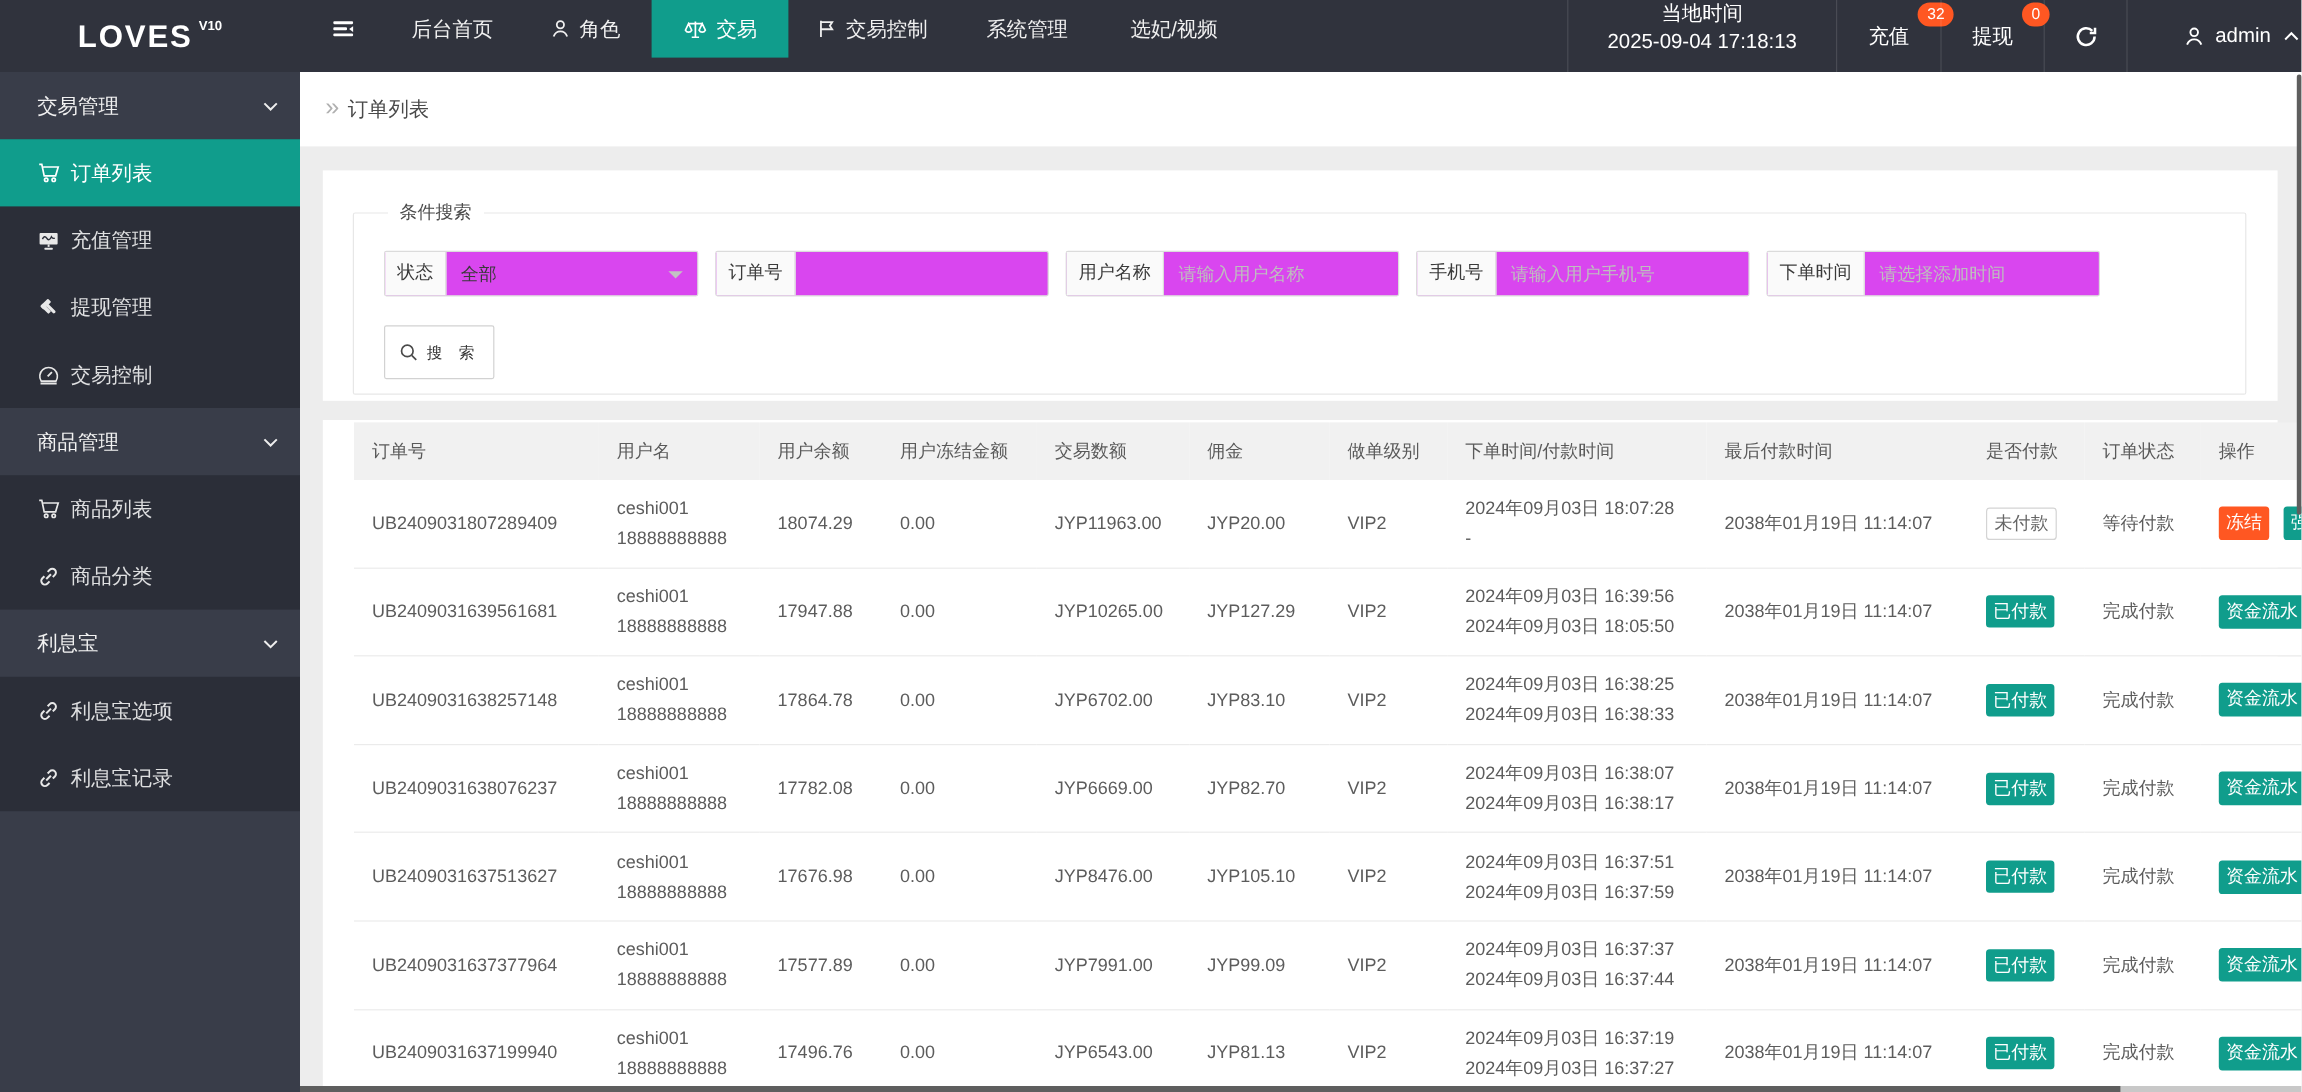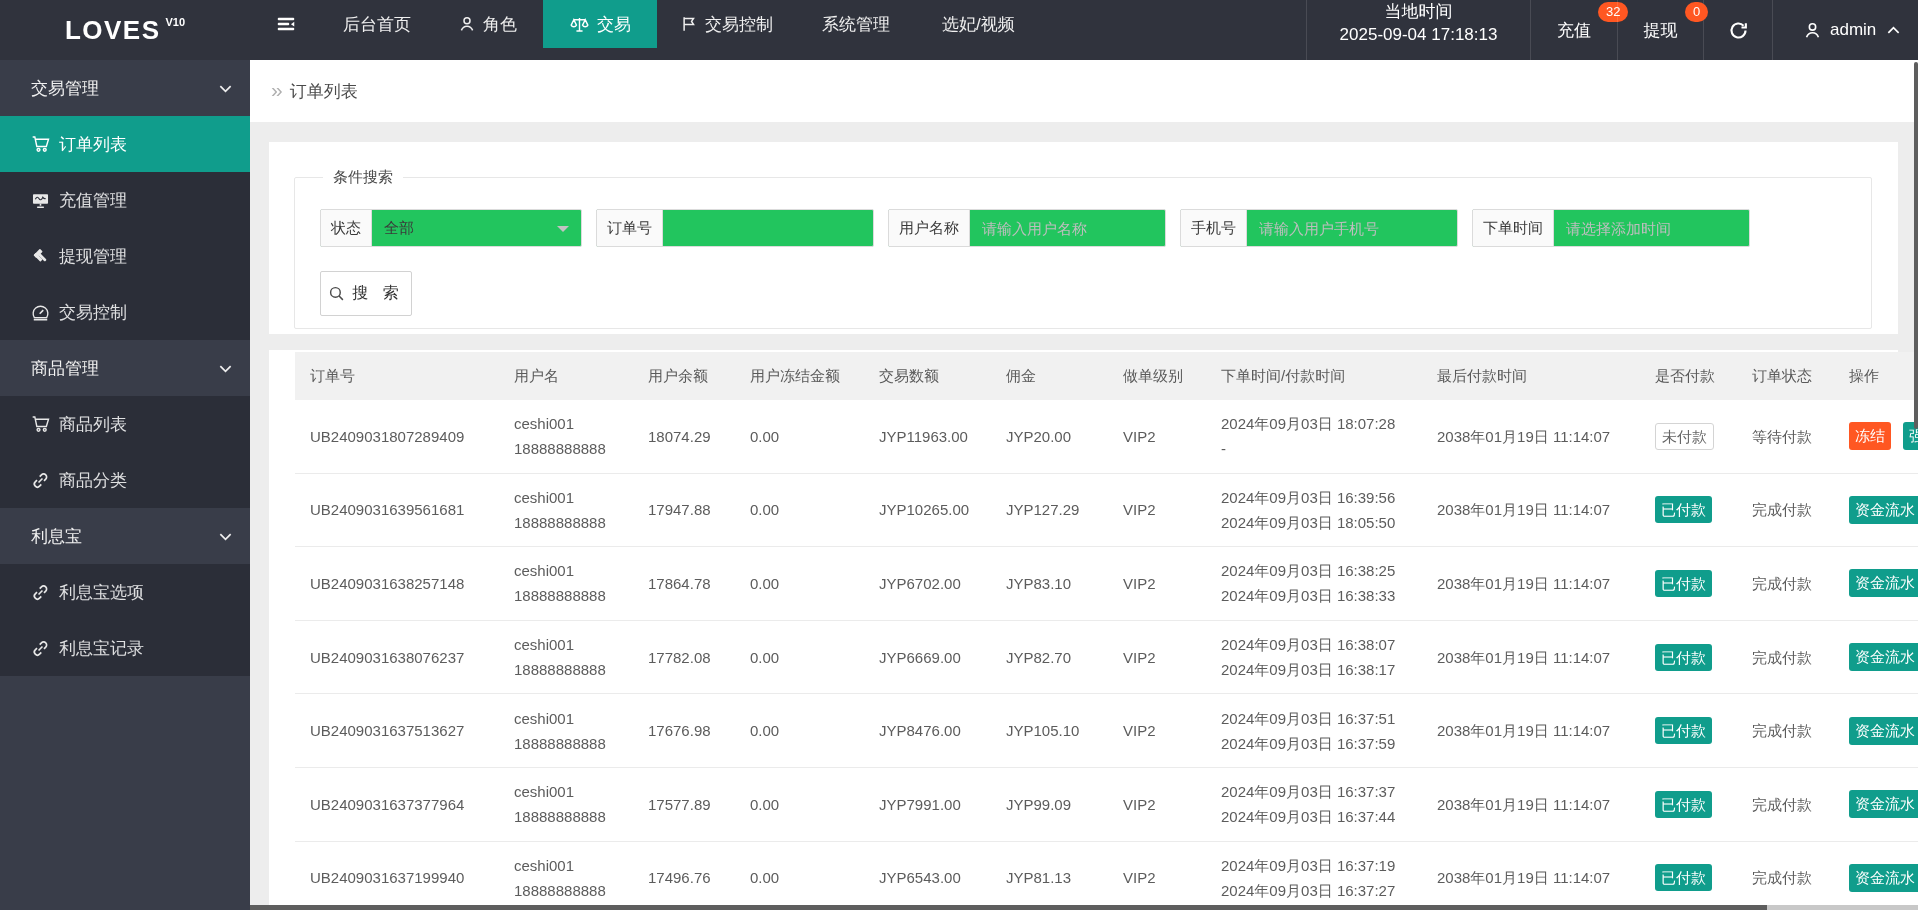--- a/index.html
+++ b/index.html
@@ -14,45 +14,45 @@
 .topnav { display:flex; height:60px; }
 .nav-item { display:flex; align-items:center; height:48px; font-size:17px; color:#f0f0f0; cursor:pointer; }
 .nav-item.active { background:#109D8C; color:#fff; }
 .nav-icn { margin-right:7px; display:flex; }
 .top-right { margin-left:auto; display:flex; height:60px; }
 .time-block { width:225px; display:flex; flex-direction:column; align-items:center; font-size:17px; line-height:23px; border-left:1px solid rgba(255,255,255,.12); border-right:1px solid rgba(255,255,255,.12); }
 .top-link { width:86px; position:relative; display:flex; align-items:center; justify-content:center; font-size:17px; cursor:pointer; }
 .top-link.bl { border-left:1px solid rgba(255,255,255,.12); }
 .badge { position:absolute; top:2px; left:67px; height:20px; min-width:20px; padding:0 8px; border-radius:10px; background:#FF5722; color:#fff; font-size:13px; line-height:20px; text-align:center; }
 .top-refresh { width:69px; display:flex; align-items:center; justify-content:center; border-left:1px solid rgba(255,255,255,.12); cursor:pointer; }
-.top-user { width:146px; display:flex; align-items:center; padding-left:30px; font-size:17px; border-left:1px solid rgba(255,255,255,.12); cursor:pointer; }
+.top-user { width:146px; display:flex; align-items:center; padding-left:46px; font-size:17px; border-left:1px solid rgba(255,255,255,.12); cursor:pointer; }
 .top-user .uname { margin:0 10px 0 8px; }
 
 .sidebar { position:absolute; left:0; top:60px; width:250px; height:850px; background:#393D49; z-index:20; }
 .side-group-title { height:56px; display:flex; align-items:center; padding:0 17px 0 31px; color:#f2f2f2; font-size:17px; position:relative; cursor:pointer; }
 .side-group-title .chev { position:absolute; right:17px; top:21px; }
 .side-sub { background:#2B2E38; list-style:none; }
 .side-item { height:56px; display:flex; align-items:center; padding-left:31px; color:rgba(255,255,255,.85); font-size:17px; cursor:pointer; }
 .side-item .icn { width:20px; margin-right:8px; display:flex; }
 .side-item.active { background:#109D8C; color:#fff; }
 
 .main { position:absolute; left:250px; top:60px; width:1668px; height:850px; overflow:hidden; background:#EDEDED; }
 .breadcrumb { height:62px; background:#fff; display:flex; align-items:center; padding-left:21px; font-size:17px; color:#4a4a4a; }
 .crumb-caret { color:#B0B0B0; font-size:21px; margin-right:7px; margin-top:-3px; }
 .search-card { margin:20px 20px 0 19px; height:192px; background:#fff; overflow:hidden; }
 fieldset.sf { margin:26px 26px 0 25px; border:1px solid #E7E7E7; border-radius:2px; height:161px; padding:22px 0 0 25px; }
 fieldset.sf legend { padding:0 10px; margin-left:3px; font-size:15px; color:#4a4a4a; }
 .filter-row { display:flex; }
-.fgroup { display:flex; height:38px; border:1px solid #DBDBDB; border-radius:2px; background:#22c55e; margin-right:14px; }
+.fgroup { display:flex; height:38px; border:1px solid #DBDBDB; border-radius:2px; background:#d946ef; margin-right:14px; }
 .flabel { padding:0 10px; background:#FAFAFA; border-right:1px solid #DBDBDB; font-size:15px; color:#3a3a3a; line-height:36px; white-space:nowrap; }
 .fgroup input { border:0; outline:0; height:36px; padding:0 12px; font-size:15px; color:#333; width:100%; background:transparent; font-family:inherit; }
 .fgroup input::placeholder { color:#BEBEBE; }
 .fselect { display:flex; align-items:center; padding:0 12px; font-size:15px; color:#3a3a3a; position:relative; cursor:pointer; }
 .fselect .caret { position:absolute; right:12px; top:16px; width:0; height:0; border:6px solid transparent; border-top-color:#C2C2C2; }
-.search-btn { margin-top:24px; width:92px; height:45px; border:1px solid #D2D2D2; border-radius:2px; background:#fff; font-size:16px; color:#333; display:inline-flex; align-items:center; justify-content:center; cursor:pointer; font-family:inherit; }
+.search-btn { margin-top:24px; width:92px; height:45px; border:1px solid #D2D2D2; border-radius:2px; background:#fff; font-size:13px; color:#333; display:inline-flex; align-items:center; justify-content:center; cursor:pointer; font-family:inherit; }
 .search-btn .txt { letter-spacing:5px; margin-left:7px; }
 
 .table-card { margin:16px 0 0 19px; width:1629px; background:#fff; padding:2px 0 0 26px; }
 table.grid { width:1790px; border-collapse:collapse; table-layout:fixed; }
 .grid th { height:48px; background:#F1F1F1; font-weight:400; font-size:15px; color:#5A5A5A; text-align:left; padding:0 15px; }
 .grid td { padding:11.3px 15px; font-size:15px; color:#5C5C5C; line-height:25px; border-bottom:1px solid #EBEBEB; background:#fff; vertical-align:middle; }
 .pill { display:inline-block; padding:0 6px; height:27px; line-height:27px; border-radius:3px; font-size:15px; }
 .pill-teal { background:#109D8C; color:#fff; }
 .pill-plain { background:#fff; border:1px solid #D4D4D4; color:#666; line-height:25px; }
 .act-btn { display:inline-block; padding:0 6px; height:28px; line-height:28px; border-radius:3px; color:#fff; font-size:15px; margin-right:12px; cursor:pointer; white-space:nowrap; }

